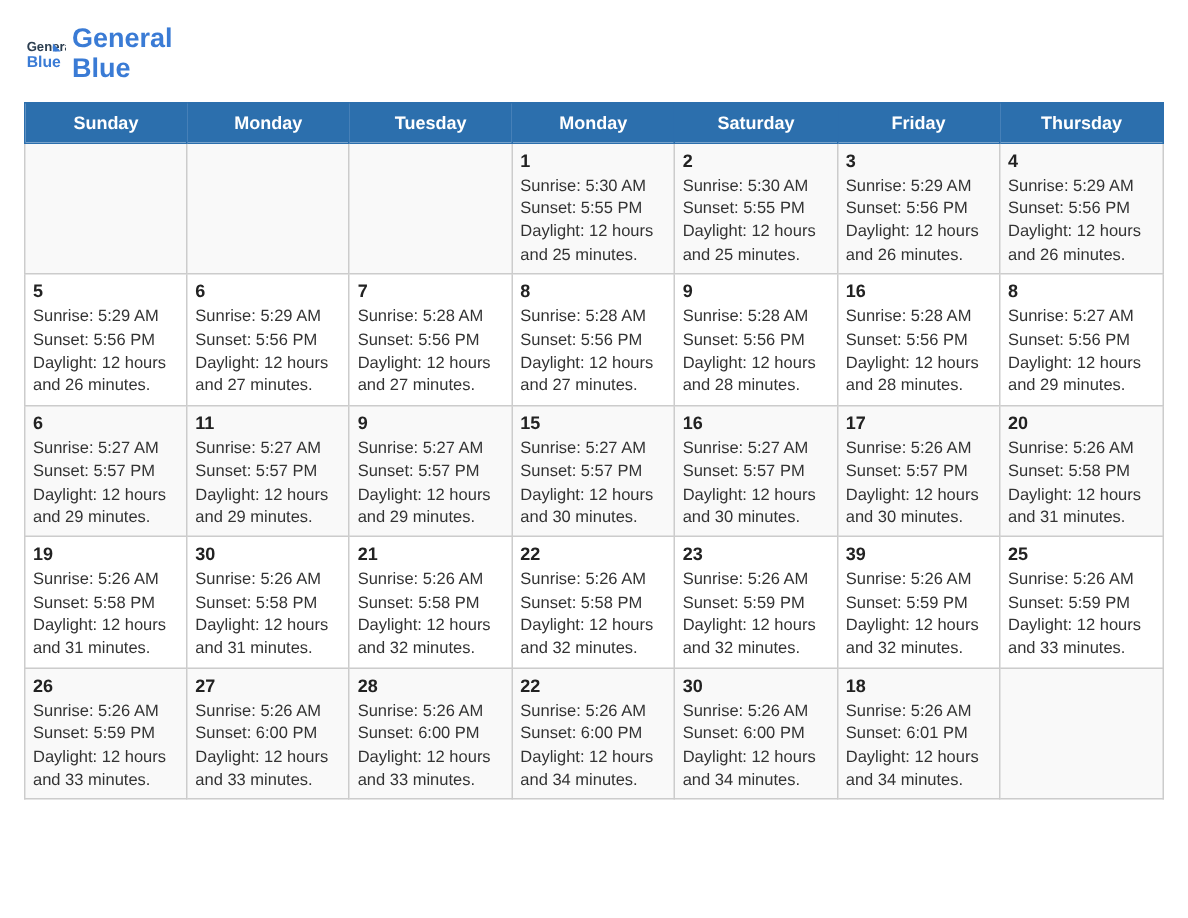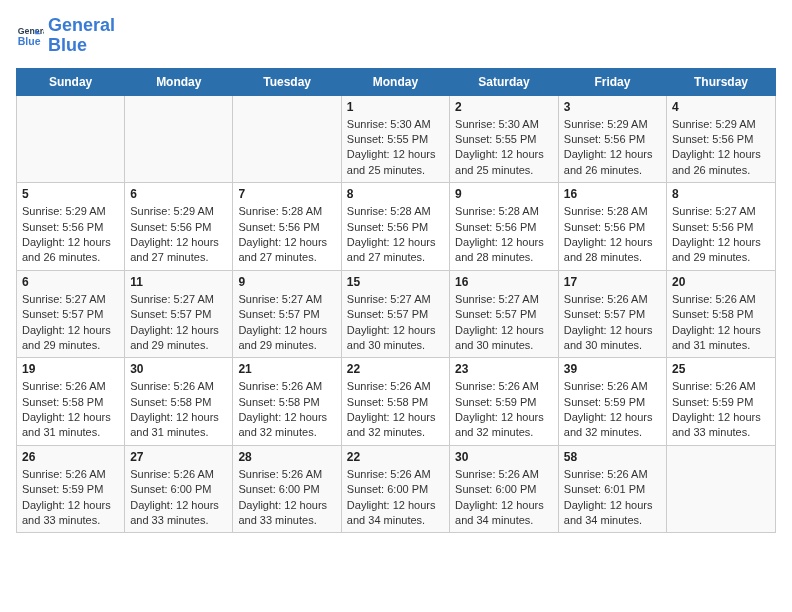--- a/index.html
+++ b/index.html
@@ -337,21 +337,21 @@
 and 34 minutes.</div>
         </td>
         <td>
           <div class="day-num">30</div>
           <div class="day-info" style="white-space: pre-line;">Sunrise: 5:26 AM
 Sunset: 6:00 PM
 Daylight: 12 hours
 and 34 minutes.</div>
         </td>
         <td>
-          <div class="day-num">58</div>
+          <div class="day-num">18</div>
           <div class="day-info" style="white-space: pre-line;">Sunrise: 5:26 AM
 Sunset: 6:01 PM
 Daylight: 12 hours
 and 34 minutes.</div>
         </td>
         <td class="empty"></td>
       </tr>
     </tbody>
 </table>
 

